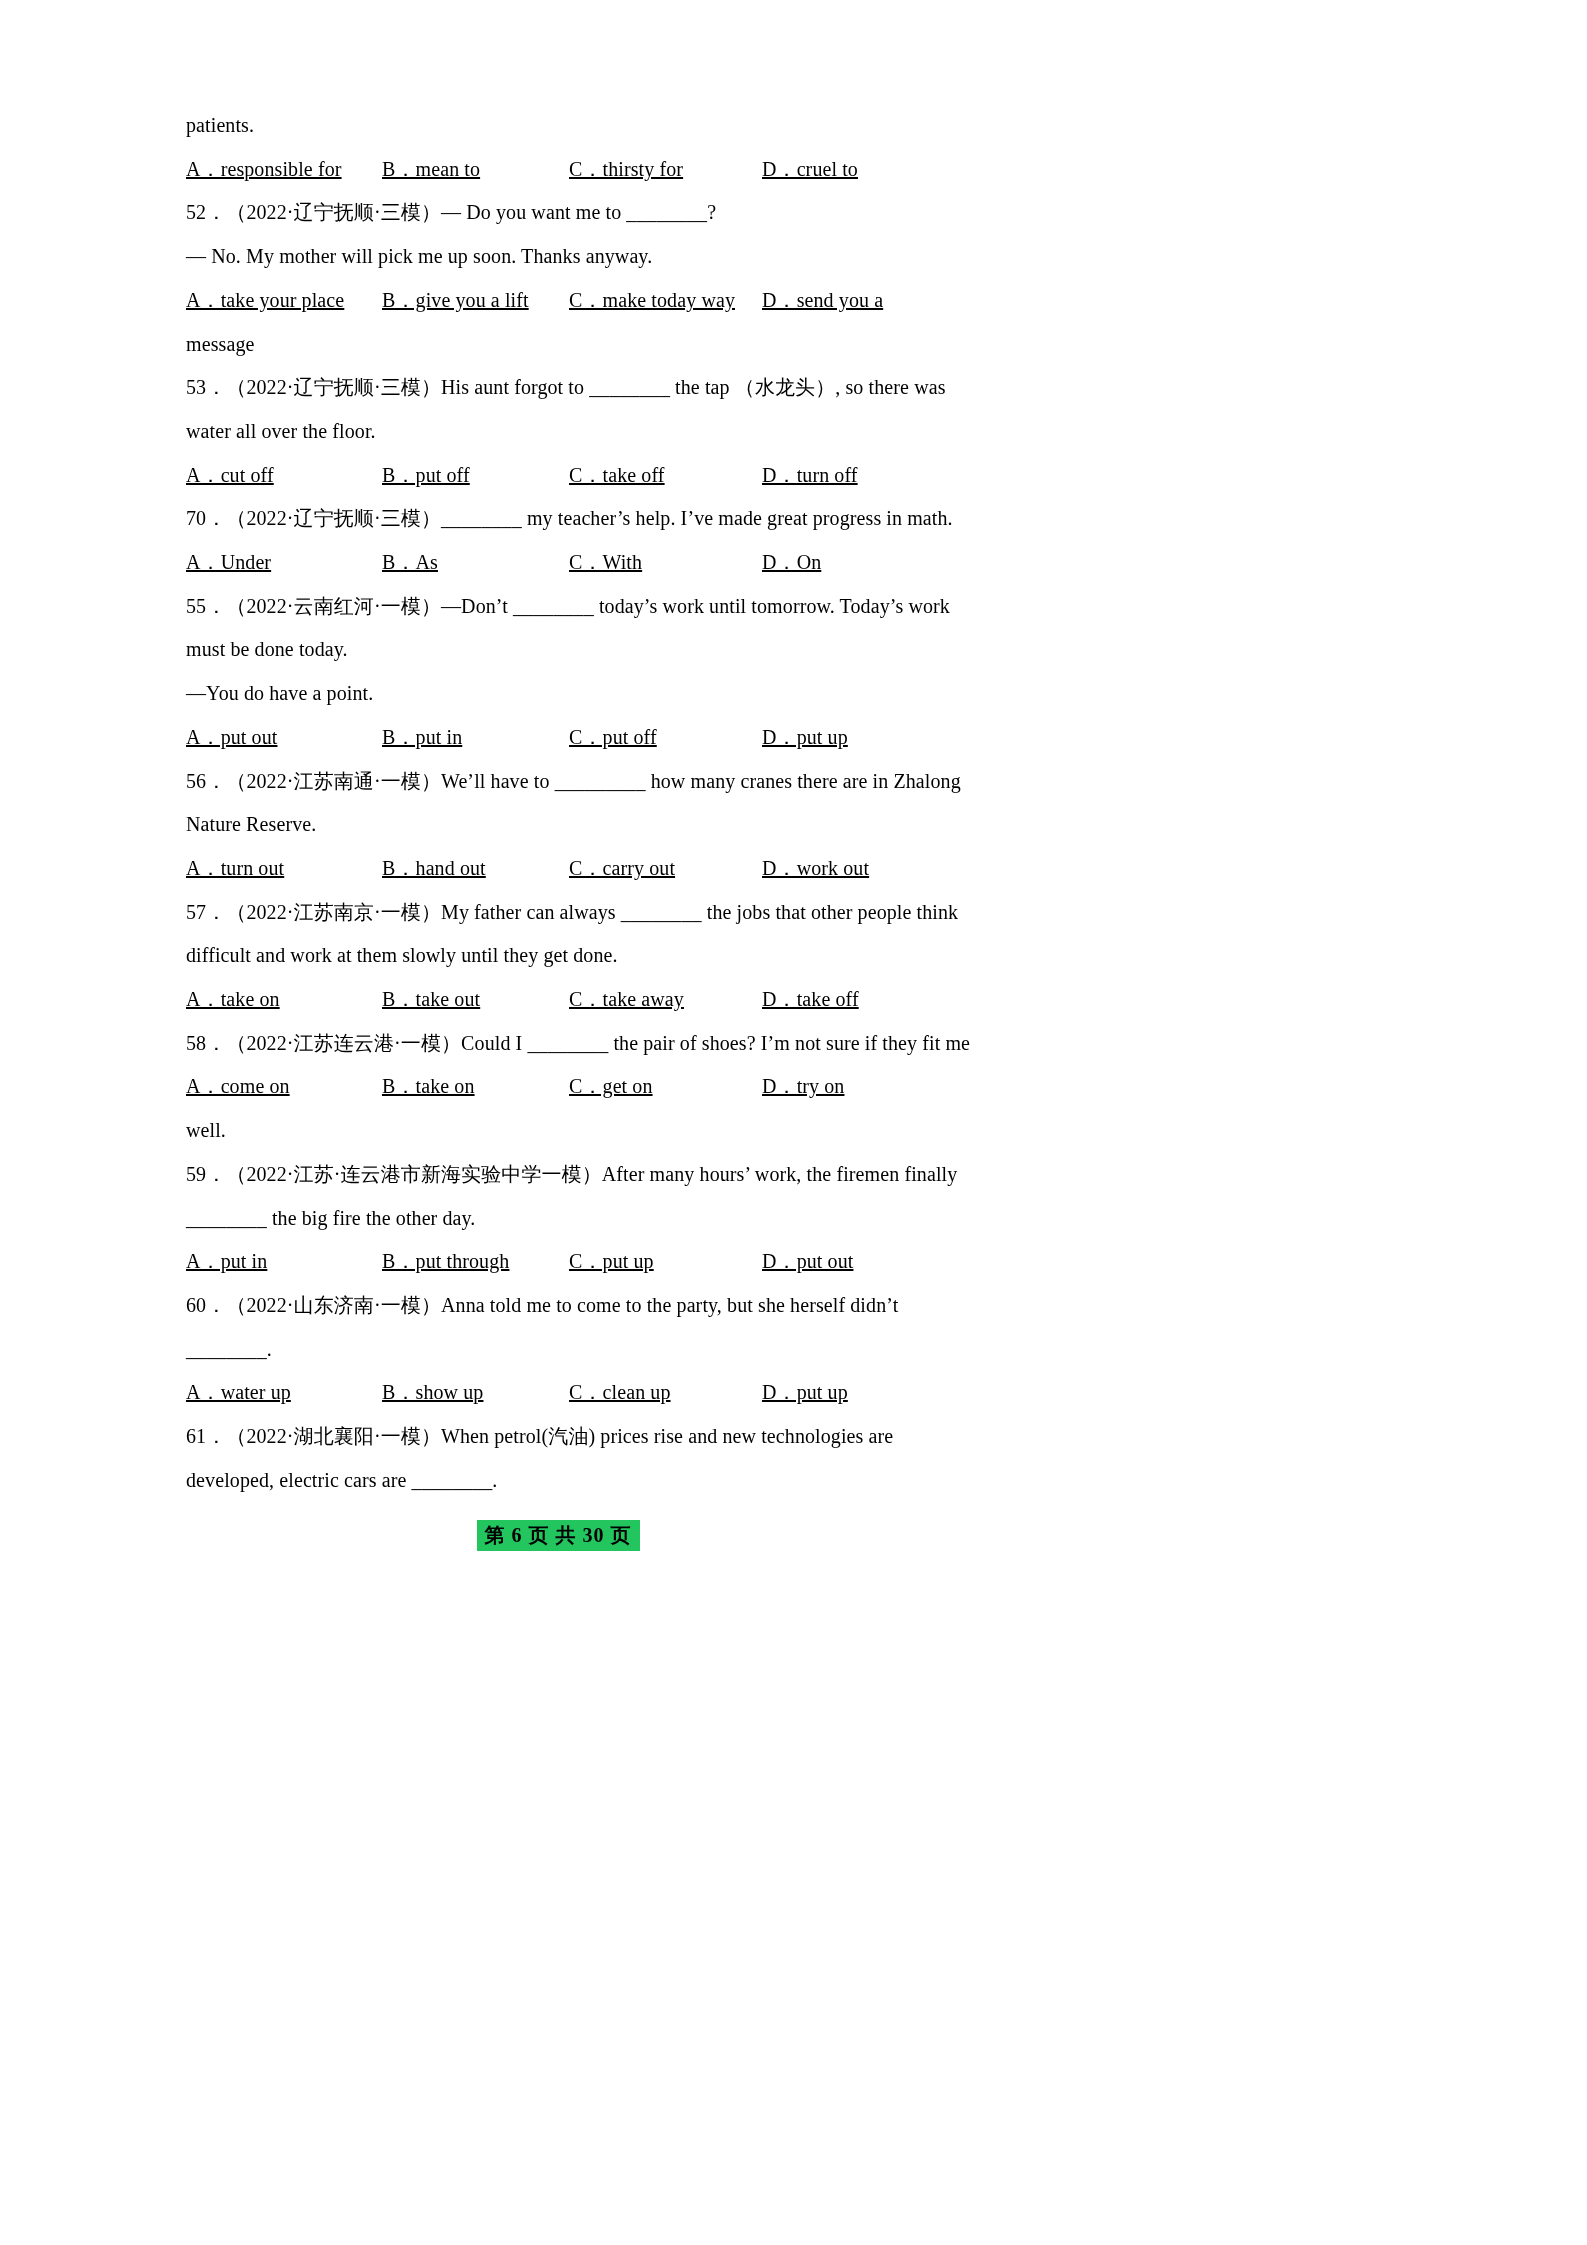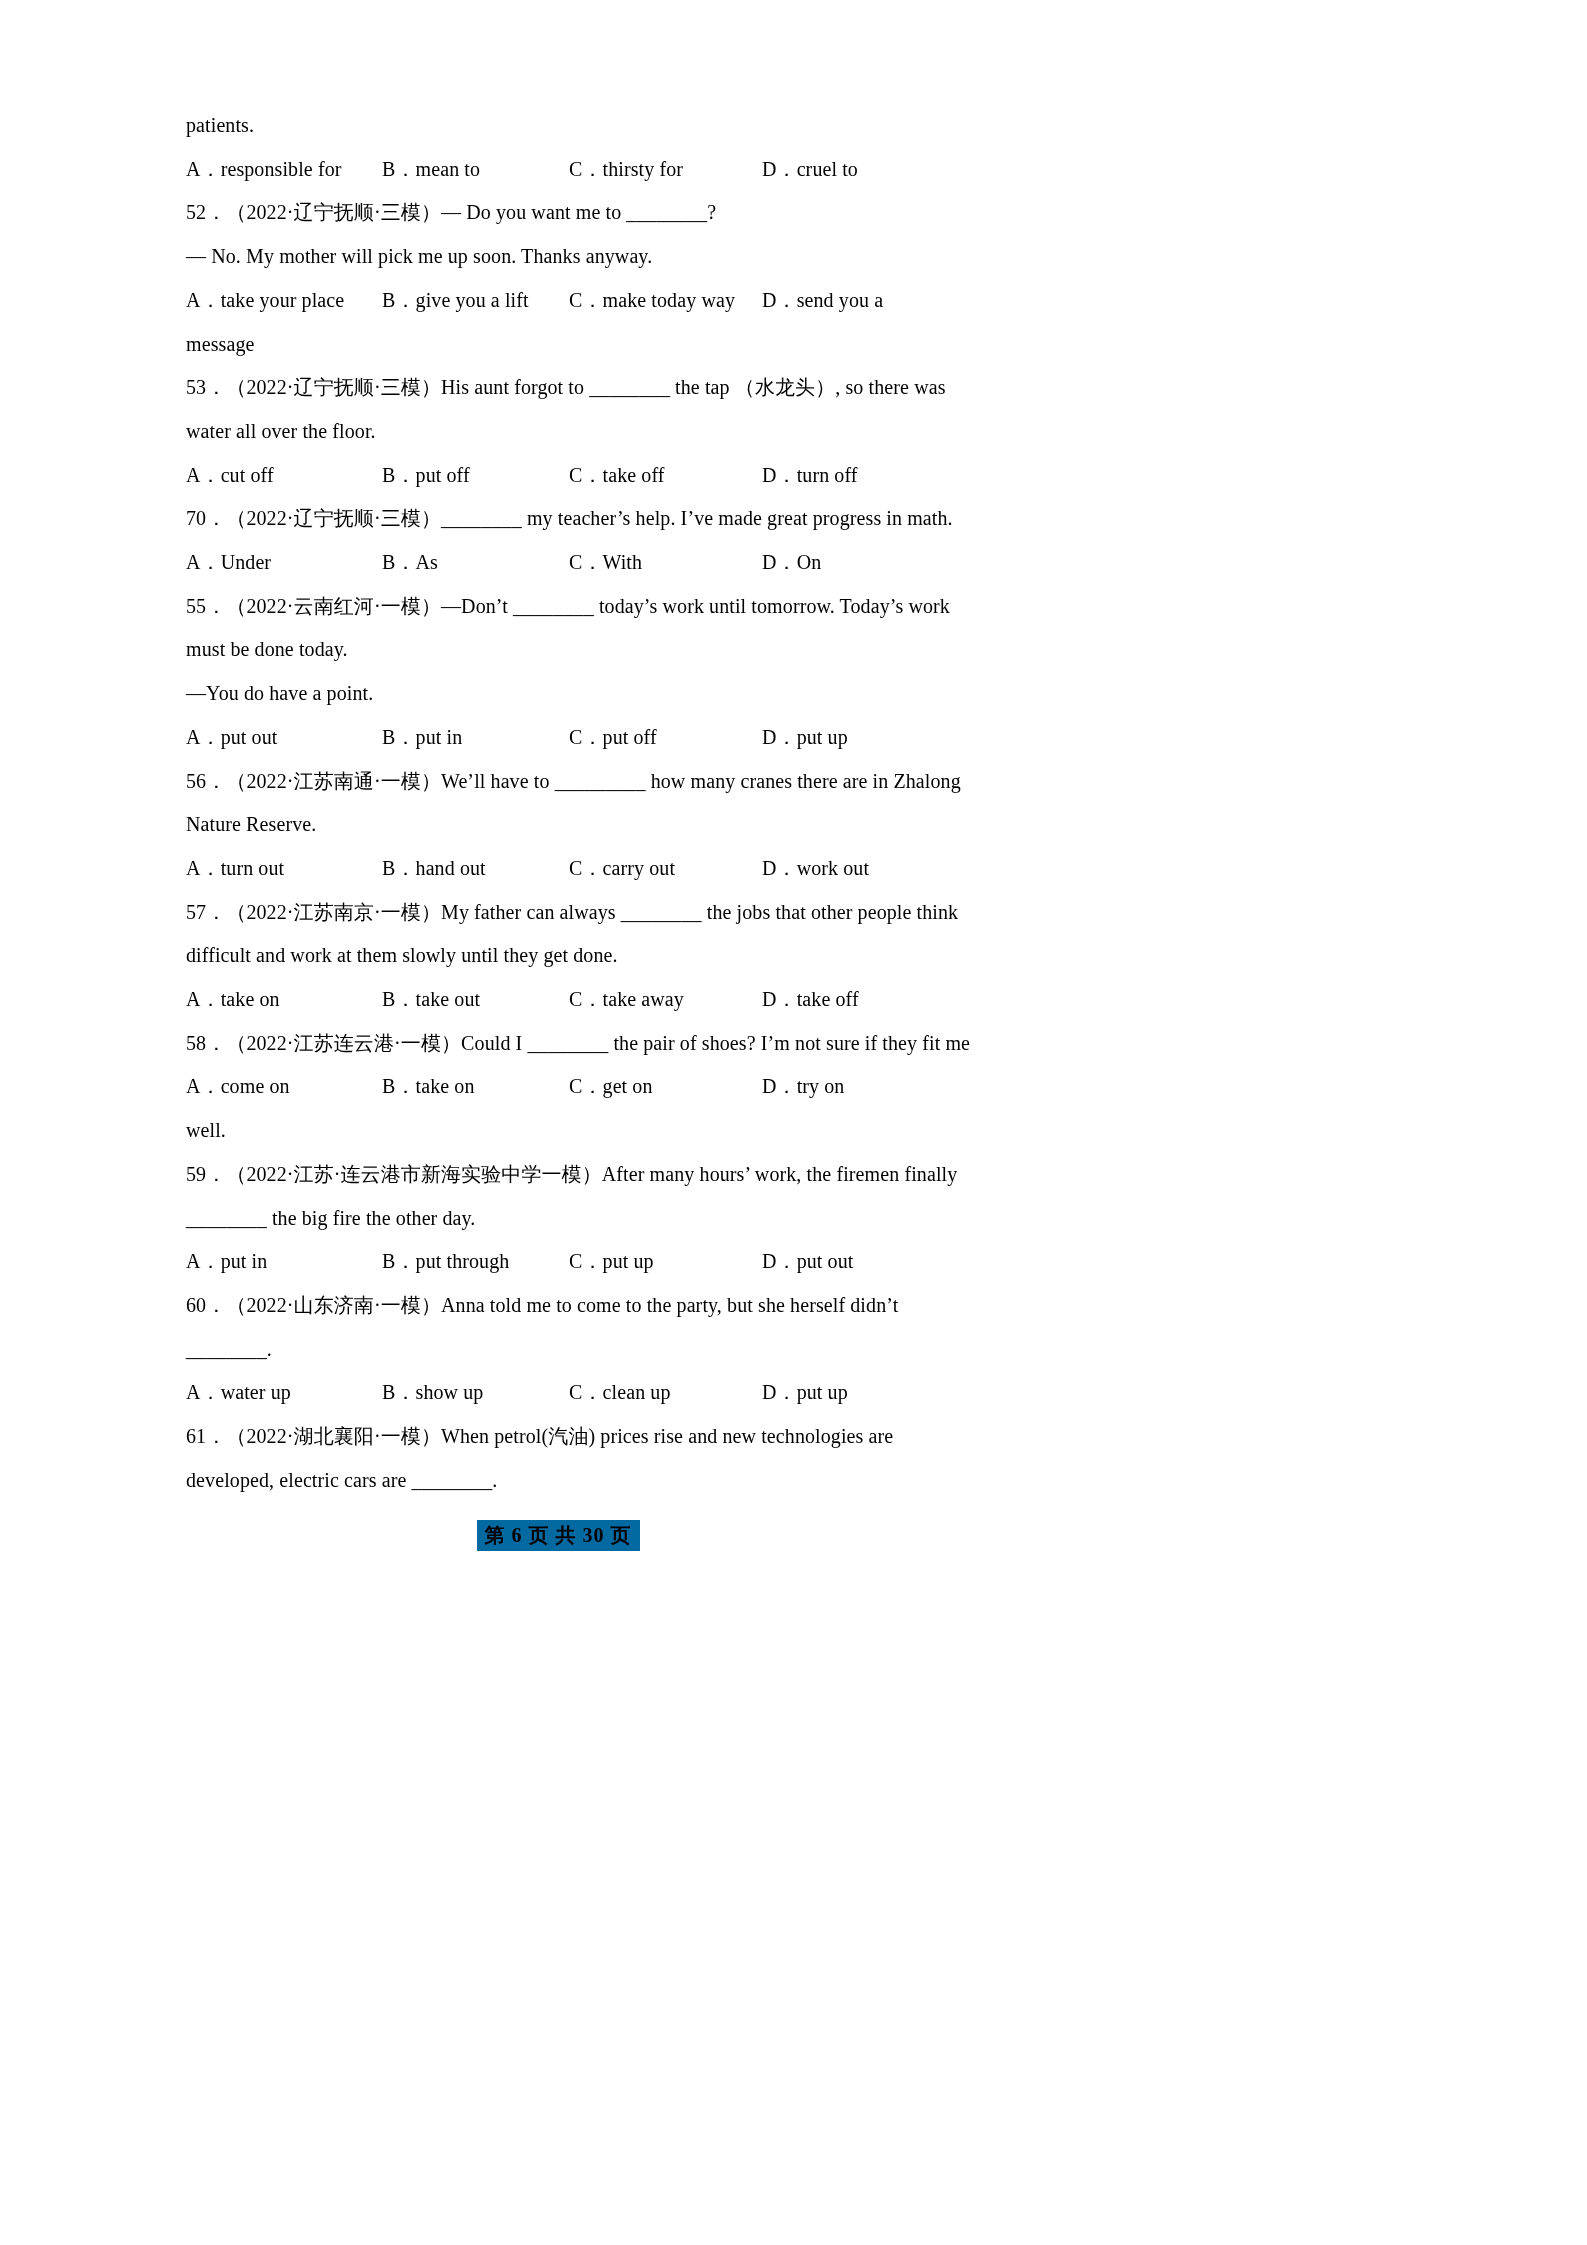--- a/index.html
+++ b/index.html
@@ -28,34 +28,35 @@
   }
   .line {
     font-size: 20px;
     line-height: 43.7px;
     white-space: nowrap;
     letter-spacing: 0.1px;
   }
   .options-row {
     display: grid;
     grid-template-columns: 196px 187px 193px 1fr;
+    text-decoration: underline;
   }
   .option-cell {
     white-space: nowrap;
   }
   .footer {
     position: absolute;
     left: 186px;
     top: 1494px;
     width: 744px;
     text-align: center;
   }
   .page-badge {
     display: inline-block;
-    background: #0369a1;
+    background: #22c55e;
     font-weight: bold;
     font-size: 20px;
     line-height: 31px;
     padding: 0 8px;
     letter-spacing: 1px;
   }
 </style>
 </head>
 <body>
 

